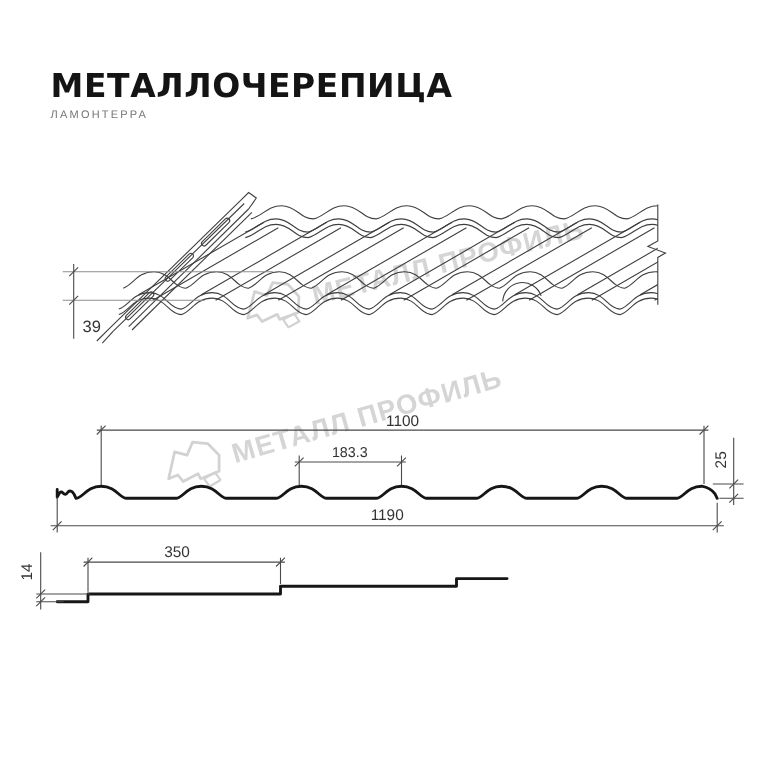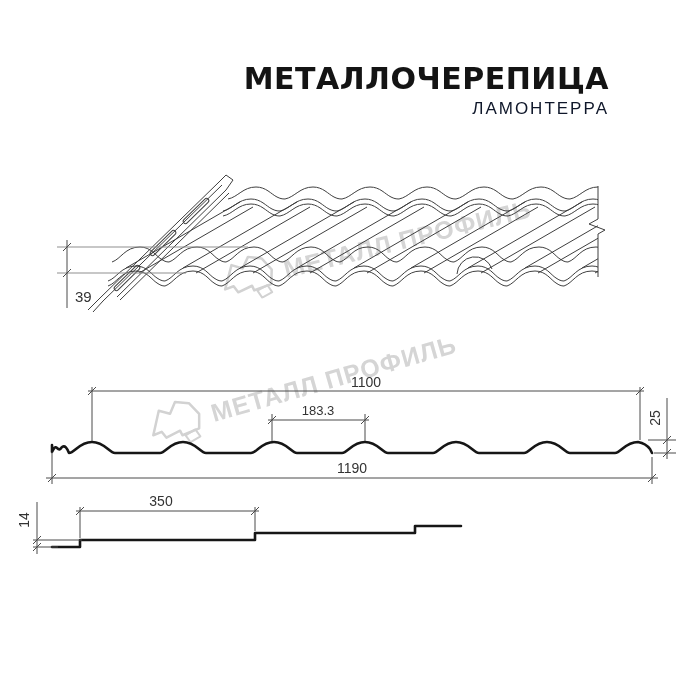--- a/index.html
+++ b/index.html
@@ -1,21 +1,21 @@
 <!DOCTYPE html>
 <html><head>
 <meta charset="utf-8">
 <style>
   html,body{margin:0;padding:0;background:#fff;}
   .canvas{position:relative;width:700px;height:700px;background:#ffffff;overflow:hidden;
           font-family:"Liberation Sans",sans-serif;}
-  .hdr{position:absolute;left:0;top:62px;width:609px;text-align:right;z-index:3;}
+  .hdr{position:absolute;left:0;top:62px;width:609px;text-align:left;z-index:3;padding-left:46px;}
   .title{font-family:"DejaVu Sans","Liberation Sans",sans-serif;font-weight:800;
          font-size:30px;letter-spacing:.5px;color:#141414;line-height:1.1;}
-  .subtitle{margin-top:4px;font-size:17px;letter-spacing:2px;color:#0f172a;font-weight:400;}
+  .subtitle{margin-top:4px;font-size:10px;letter-spacing:2px;color:#737373;font-weight:400;}
   .wm{position:absolute;display:flex;align-items:center;gap:10px;z-index:1;
       color:#d5d5d5;font-weight:700;font-size:25px;letter-spacing:1px;white-space:nowrap;
       transform-origin:left center;}
   .wm svg{flex:0 0 auto;}
   #wm1{left:222px;top:262px;transform:rotate(-14deg);}
   #wm2{left:150px;top:408px;transform:rotate(-16deg);}
   svg.draw{position:absolute;left:0;top:0;z-index:2;}
   .thin{stroke:#3f3f3f;stroke-width:1;fill:none;}
   .dim{stroke:#4a4a4a;stroke-width:1;fill:none;}
   .gray{stroke:#8f8f8f;stroke-width:1;fill:none;}

